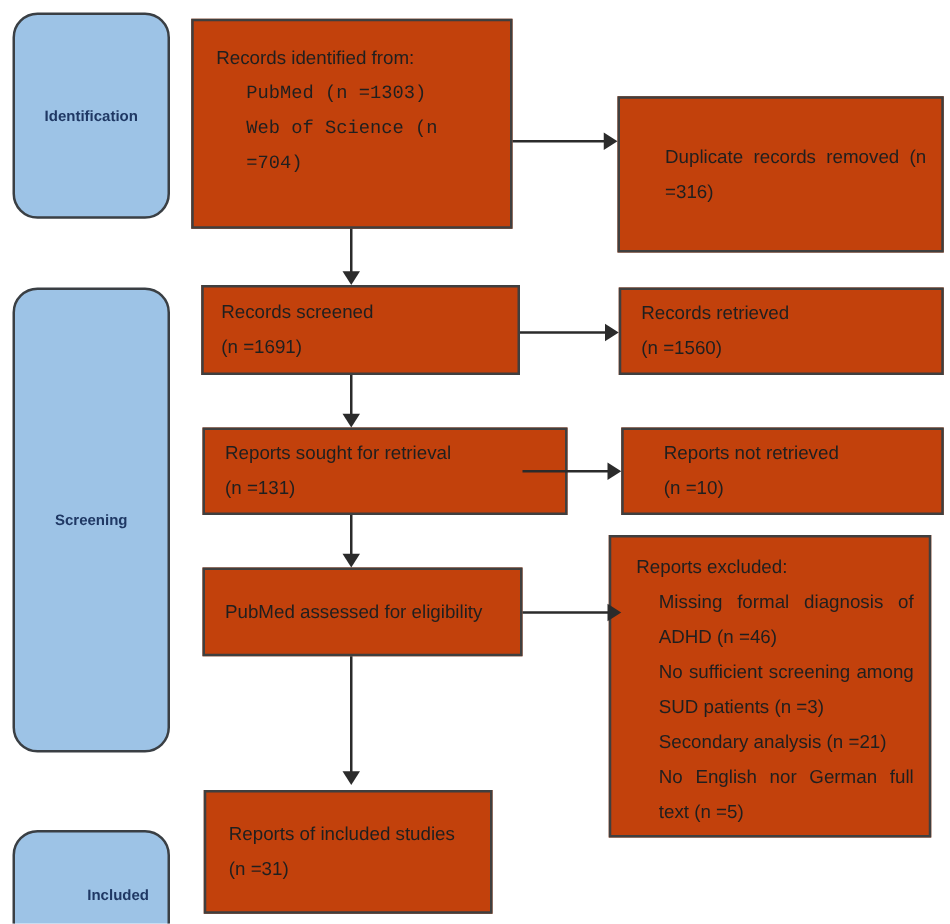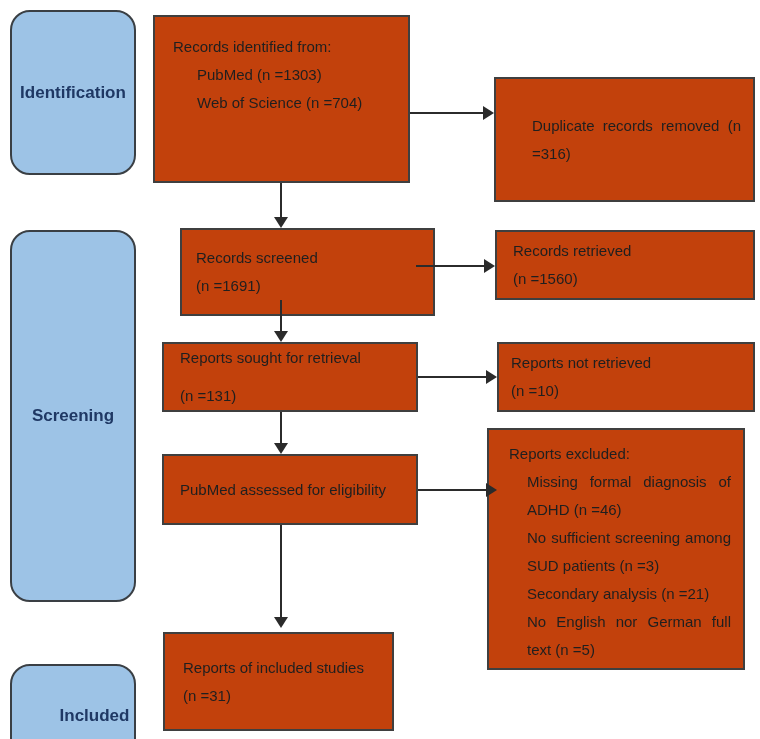--- a/index.html
+++ b/index.html
@@ -5,39 +5,39 @@
   * { margin:0; padding:0; box-sizing:border-box; }
   html,body { background:#fff; }
   body { font-family:"Liberation Sans", sans-serif; }
   .canvas { position:relative; width:760px; height:739px; background:#fff; color:#1f1f1f;
             font-size:15px; line-height:28px; overflow:hidden; }
 
   
   .stage { position:absolute; left:10px; width:126px; background:#9DC3E6;
            border:2px solid #3a3f44; border-radius:20px;
            display:flex; align-items:center; justify-content:center;
-           font-weight:bold; color:#1F3864; font-size:17px; text-align:center; }
+           font-weight:bold; color:#1F3864; font-size:12px; text-align:center; }
   #stage-identification { top:10px;  height:165px; }
   #stage-screening      { top:230px; height:372px; }
   #stage-included       { top:664px; height:104px;padding-left:43px; }
 
   
   .box { position:absolute; background:#c2410c; border:2px solid #3f3f3f; }
   .vcenter { display:flex; flex-direction:column; justify-content:center; }
 
   #box-identified    { left:153px; top:15px;  width:257px; height:168px; padding:16px 12px 0 18px; }
-  #box-identified .indent { padding-left:24px; }
+  #box-identified .indent { padding-left:24px;font-family:Liberation Mono, monospace; }
 
   #box-duplicates    { left:494px; top:33px;  width:261px; height:125px; padding:0 12px 0 36px;margin-top:44px; }
   #box-duplicates .just { text-align:justify; }
 
-  #box-screened      { left:161px; top:228px; width:255px; height:88px; padding:0 10px 0 14px;margin-left:19px; }
+  #box-screened      { left:161px; top:228px; width:255px; height:72px; padding:0 10px 0 14px; }
   #box-excluded1     { left:495px; top:230px; width:260px; height:70px; padding:0 10px 0 16px; }
-  #box-sought        { left:162px; top:342px; width:256px; height:70px; padding:0 10px 0 16px;justify-content:space-between; }
-  #box-notretrieved  { left:497px; top:342px; width:258px; height:70px; padding:0 10px 0 12px; }
+  #box-sought        { left:162px; top:342px; width:292px; height:70px; padding:0 10px 0 16px; }
+  #box-notretrieved  { left:497px; top:342px; width:258px; height:70px; padding:0 10px 0 32px; }
   #box-eligibility   { left:162px; top:454px; width:256px; height:71px; padding:0 10px 0 16px; }
 
   #box-excluded2     { left:487px; top:428px; width:258px; height:242px; padding:10px 12px 0 20px; }
   #box-excluded2 .item { padding-left:18px; text-align:justify; }
 
   #box-included      { left:163px; top:632px; width:231px; height:99px; padding:0 10px 0 18px; }
 
   
   .vline { position:absolute; width:2px;  background:#2b2b2b; }
   .hline { position:absolute; height:2px; background:#2b2b2b; }

